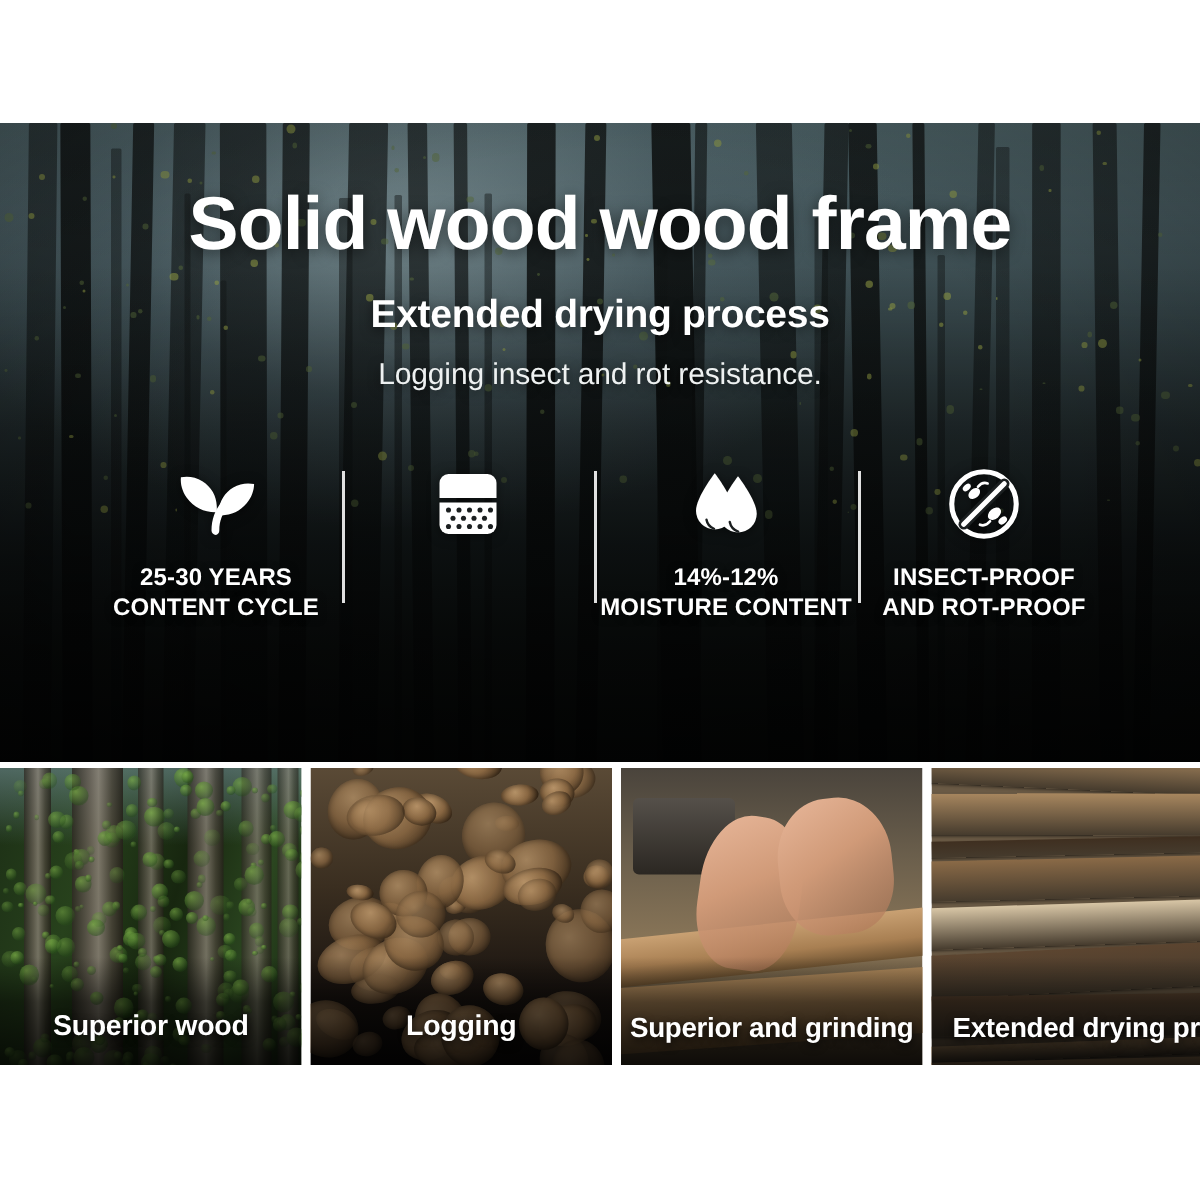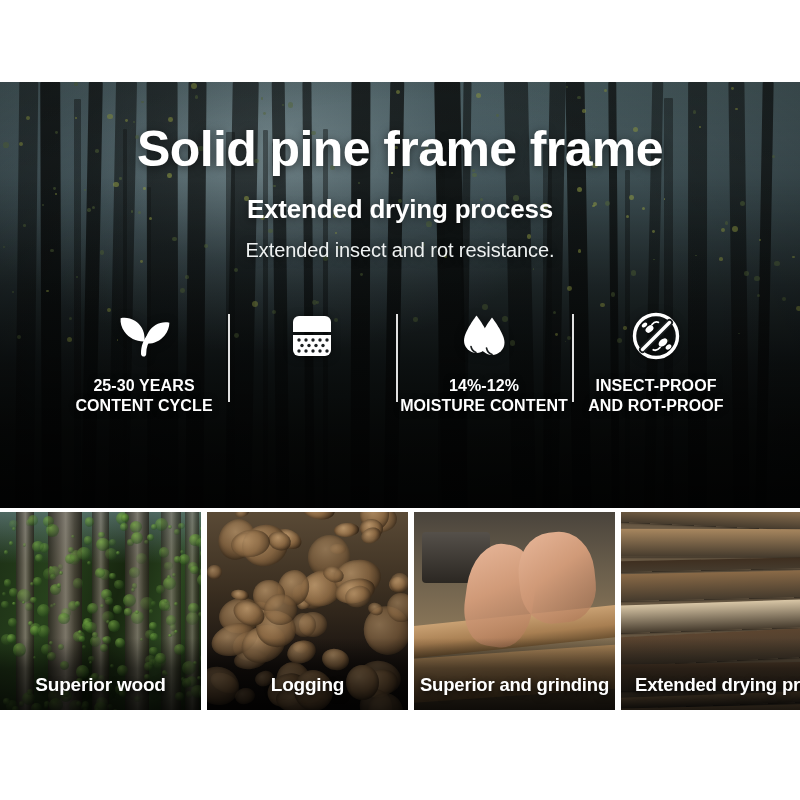--- a/index.html
+++ b/index.html
@@ -339,23 +339,23 @@
           <div style="position: absolute; left: 29.2091%; top: 58.9106%; width: 4.90264px; height: 4.90264px; border-radius: 50%; background: rgba(90, 110, 60, 0.5);"></div>
           <div style="position: absolute; left: 31.7931%; top: 17.9675%; width: 4.28744px; height: 4.28744px; border-radius: 50%; background: rgba(90, 110, 60, 0.5);"></div>
           <div style="position: absolute; left: 48.7804%; top: 17.337%; width: 1.70928px; height: 1.70928px; border-radius: 50%; background: rgba(150, 160, 70, 0.55);"></div>
           <div style="position: absolute; left: 49.3068%; top: 14.9206%; width: 3.94593px; height: 3.94593px; border-radius: 50%; background: rgba(150, 160, 70, 0.55);"></div>
           <div style="position: absolute; left: 54.36%; top: 14.5453%; width: 2.60851px; height: 2.60851px; border-radius: 50%; background: rgba(90, 110, 60, 0.5);"></div>
         </div>
     </div>
     <div class="hero-vignette"></div>
 
     <div class="hero-content">
-      <div class="headline">Solid pine frame frame</div>
+      <div class="headline">Solid wood wood frame</div>
       <div class="subhead">Extended drying process</div>
-      <div class="tagline">Extended insect and rot resistance.</div>
+      <div class="tagline">Logging insect and rot resistance.</div>
 
       <div class="features">
 
         <div class="feature">
           <div class="f-icon">
             <svg width="52" height="44" viewBox="0 0 52 44" fill="#ffffff" aria-hidden="true">
               <path d="M25.5 27.5C18 27.5 11 24 6.5 17.8 3.4 13.5 2.2 8.6 2.6 4.2c4.6-1 9.8-.2 14.3 2.6 6.1 3.8 9.4 10 9.6 16.4.1 1.5.1 2.8 0 4.3z"></path>
               <path d="M29.8 26.3c.6-6.1 4-11.9 9.7-15.3 4.4-2.6 9.4-3.3 13.9-2.3-.1 4.3-1.6 8.8-4.8 12.7-4.3 5.3-10.6 8.2-16.9 8.2-.7 0-1.3 0-1.9-.1.1-1 .1-2.1 0-3.2z" transform="translate(-2,0)"></path>
               <path d="M25.9 42.6c-1.6 0-2.9-1.3-2.9-2.9 0-7.6 2.4-13.9 6.8-19.1.9-1.1 2.6-1.3 3.7-.3 1.1.9 1.3 2.6.3 3.7-3.6 4.3-5.6 9.4-5.6 15.7.1 1.6-1.2 2.9-2.3 2.9z"></path>
             </svg>

